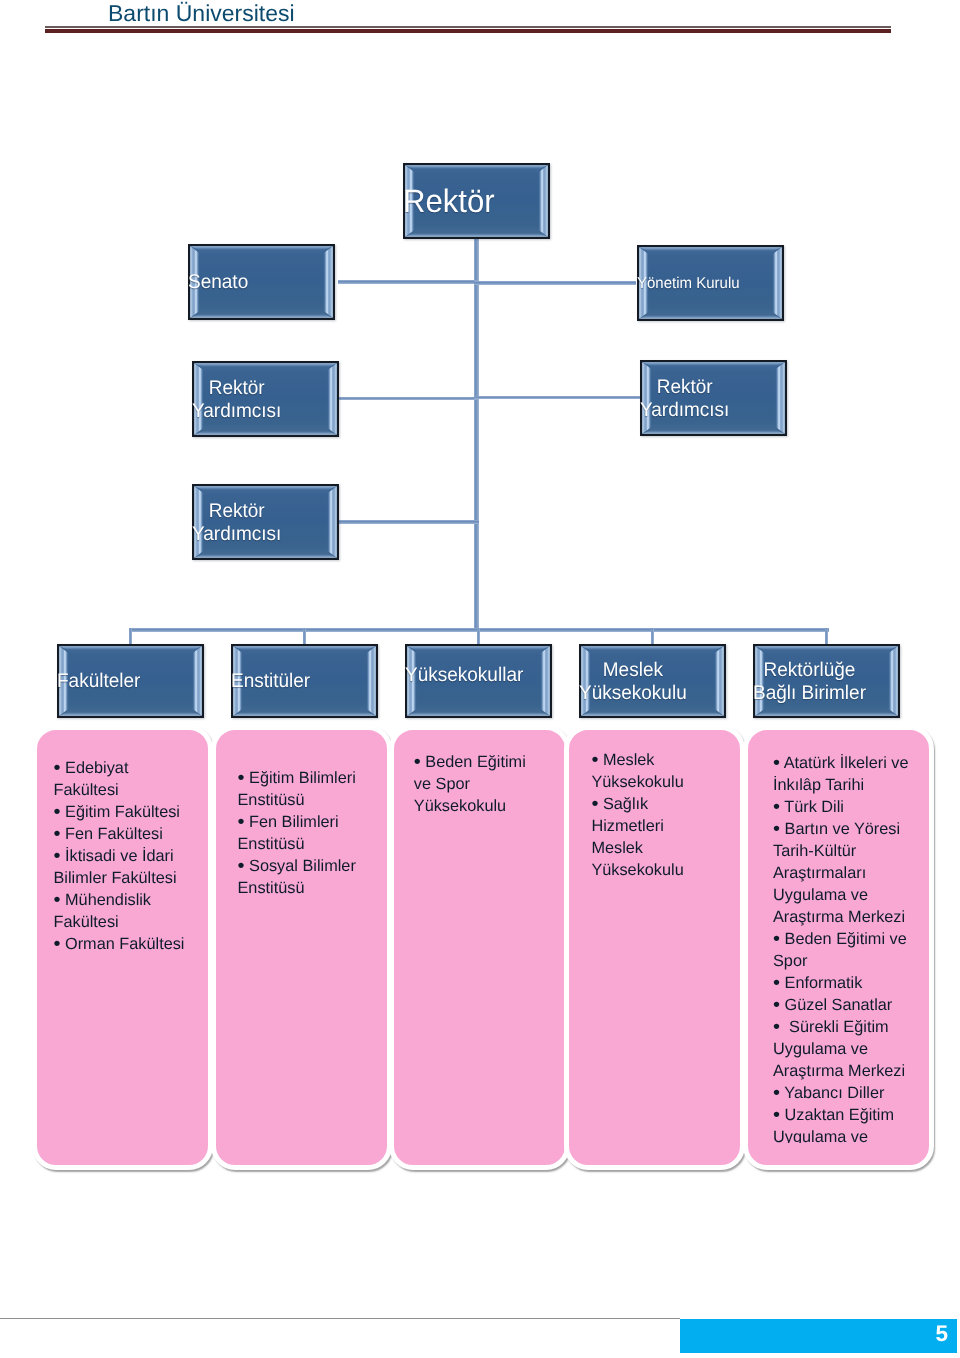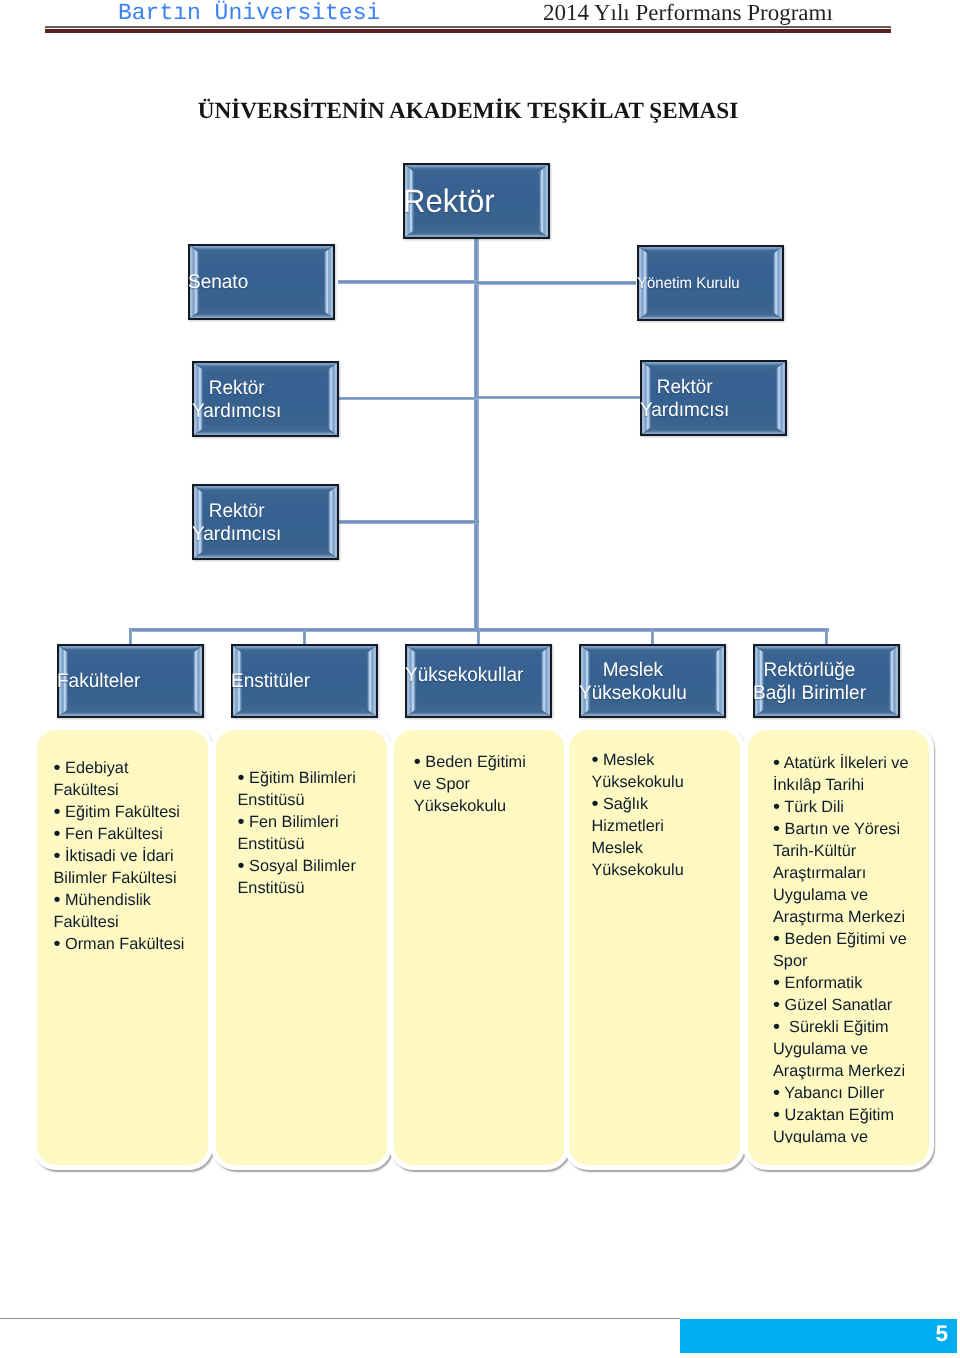--- a/index.html
+++ b/index.html
@@ -1,53 +1,51 @@
 <!DOCTYPE html>
 <html><head>
 <meta charset="utf-8">
 <style>
   html,body{margin:0;padding:0;}
   *{-webkit-font-smoothing:antialiased;text-rendering:geometricPrecision;}
   body{-webkit-text-stroke:0.01px transparent;}
   body{width:960px;height:1358px;background:#fff;font-family:"Liberation Sans",sans-serif;overflow:hidden;position:relative;}
   #page{position:absolute;inset:0;}
   .hdr{position:absolute;top:0;left:0;width:960px;height:40px;}
-  .hdr-left{position:absolute;left:108px;top:0px;transform:translateZ(0);font-family:Liberation Mono, monospace;font-size:23px;color:#3b82f6;margin-left:10px;}
+  .hdr-left{position:absolute;left:108px;top:0px;transform:translateZ(0);font-family:Liberation Sans, sans-serif;font-size:23px;color:#0c4a6e;}
   .hdr-right{position:absolute;left:543px;top:0px;transform:translateZ(0);font-family:"Liberation Serif",serif;font-size:23px;color:#231f20;}
   .rule-thin{position:absolute;left:45px;top:25.5px;width:846px;height:2.3px;background:#6d5b5b;}
   .rule-thick{position:absolute;left:45px;top:29.3px;width:846px;height:3.8px;background:#5b2020;}
   .title{position:absolute;left:0;top:98px;transform:translateZ(0);width:936px;text-align:center;font-family:"Liberation Serif",serif;font-weight:bold;font-size:23.2px;color:#161616;}
   .box{position:absolute;box-sizing:border-box;filter:drop-shadow(1px 1.5px 1.2px rgba(90,100,115,.35));}
   .box svg{position:absolute;left:0;top:0;}
   .box .lbl{position:absolute;left:0;top:1.5px;width:100%;height:100%;
     color:#fff;display:flex;align-items:center;justify-content:flex-start;text-align:center;
     font-size:17px;line-height:22.2px;white-space:pre-line;text-shadow:0 1px 1px rgba(16,36,64,.45);}
   .box .lbl > span{display:block;transform:scaleY(1.04);transform-origin:center center;will-change:transform;}
-  .panel{position:absolute;background:#fef9c3;border:5.5px solid #fff;border-radius:24px;box-sizing:border-box;
+  .panel{position:absolute;background:#f9a8d4;border:5.5px solid #fff;border-radius:24px;box-sizing:border-box;
     color:#0d1b2a;font-size:16.3px;line-height:22px;box-shadow:1.5px 2px 1.6px -0.5px rgba(90,88,88,.55);overflow:hidden;}
   .panel .inner{padding:25px 6px 0 14px;white-space:pre;transform:translateZ(0);will-change:transform;overflow:hidden;box-sizing:border-box;}
   .bul{font-size:20px;line-height:0;vertical-align:-1px;}
   .line{position:absolute;background:#7c99c2;}
   .line.v{background:linear-gradient(to right,#97b0d2 0%,#6b8cba 35%,#7f9cc4 62%,#9fb6d4 100%);}
   .line.h{background:linear-gradient(to bottom,#9bb3d3 0%,#6b8cba 38%,#7f9cc4 65%,#a2b8d5 100%);}
   .footer-rule{position:absolute;left:0;top:1318px;width:680px;height:1.2px;background:#8f8f8f;}
   .footer-bar{position:absolute;left:680px;top:1318.8px;width:277px;height:34.7px;background:#02aeef;}
   .footer-num{position:absolute;left:935.5px;top:1322.5px;transform:translateZ(0);color:#fff;font-size:22.5px;font-weight:bold;line-height:22.5px;}
 </style>
 </head>
 <body>
 
 <div id="page">
   <div class="hdr">
     <div class="hdr-left">Bartın Üniversitesi</div>
-    <div class="hdr-right">2014 Yılı Performans Programı</div>
     <div class="rule-thin"></div>
     <div class="rule-thick"></div>
   </div>
-  <div class="title">ÜNİVERSİTENİN AKADEMİK TEŞKİLAT ŞEMASI</div>
 
   <div id="chart">
       <div class="line v" style="left:473.8px;top:238px;width:5.3px;height:394px"></div>
       <div class="line h" style="left:337.9px;top:280.2px;width:140px;height:3.5px"></div>
       <div class="line h" style="left:474px;top:281.3px;width:162px;height:3.4px"></div>
       <div class="line h" style="left:337.9px;top:396.7px;width:140px;height:3.5px"></div>
       <div class="line h" style="left:474px;top:395.8px;width:166px;height:3.3px"></div>
       <div class="line h" style="left:336.8px;top:520.4px;width:142px;height:3.4px"></div>
       <div class="line h" style="left:129px;top:628px;width:700px;height:3.6px"></div>
       <div class="line v" style="left:128.6px;top:628px;width:3.6px;height:18px"></div>

